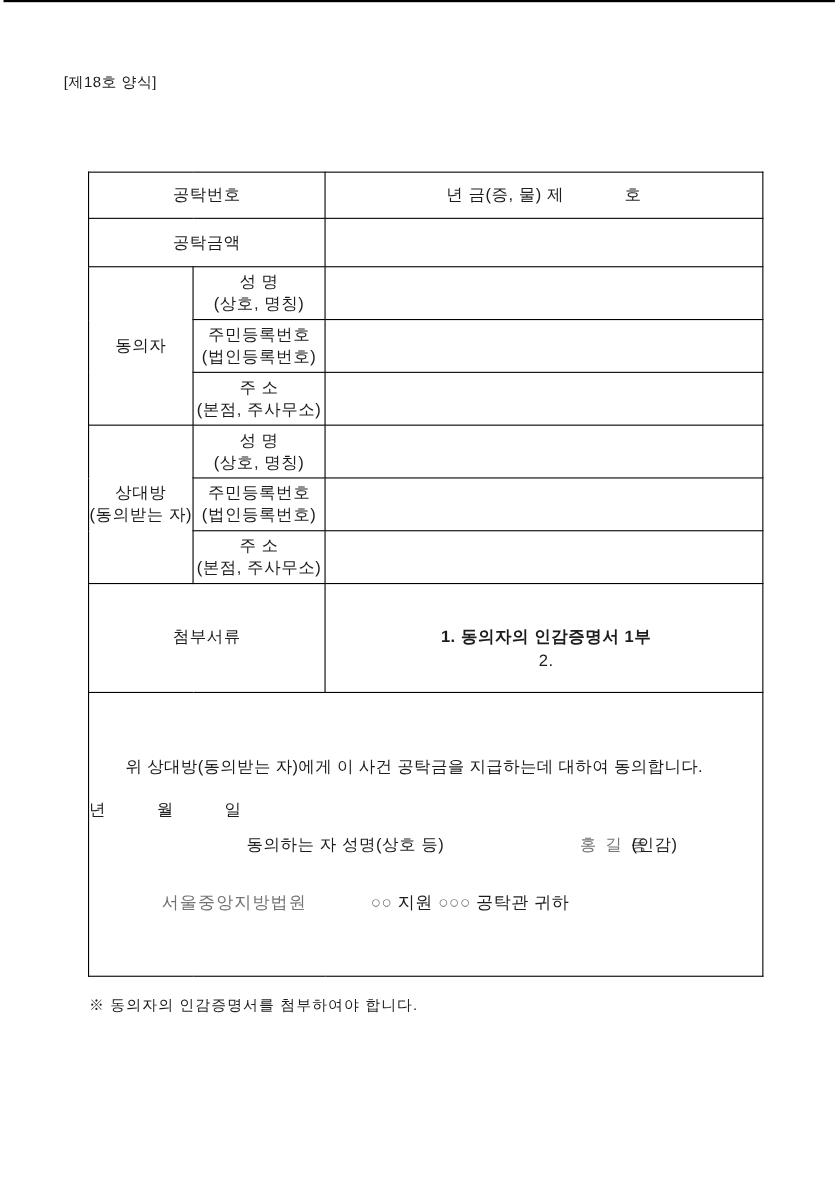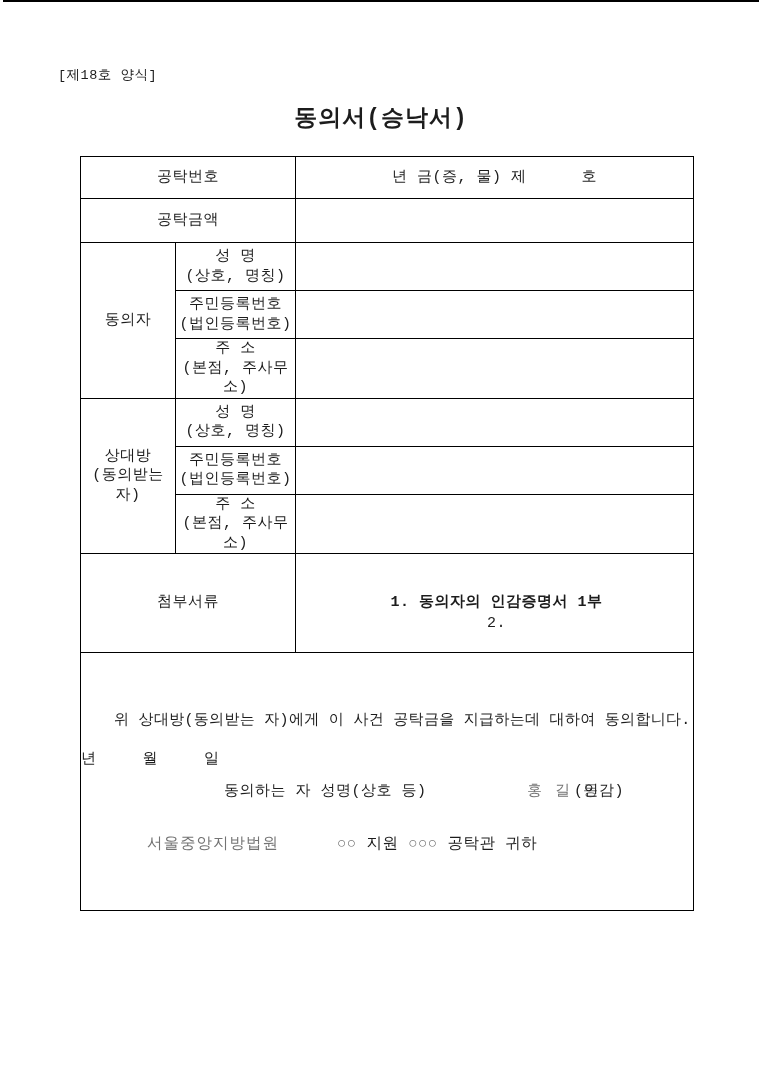--- a/index.html
+++ b/index.html
@@ -1,20 +1,20 @@
 <!DOCTYPE html>
 <html><head>
 <meta charset="utf-8">
 <style>
   * { margin:0; padding:0; box-sizing:border-box; }
   html,body { background:#ffffff; }
   .page {
     position:relative; width:756px; height:1079px; margin:0 auto;
     background:#ffffff; color:#1c1c1c; overflow:hidden;
-    font-family:Liberation Mono, monospace;
+    font-family:Liberation Sans, sans-serif;
   }
   .top-rule { position:absolute; top:0; left:0; width:762px; height:2px; background:#000; }
   .form-label { position:absolute; left:55px; top:66px; font-size:13.5px; letter-spacing:0.5px; }
   .doc-title {
     position:absolute; left:0; top:102px; width:100%; text-align:center;
     font-size:23px; font-weight:bold; letter-spacing:1px;
   }
   table.form-table {
     position:absolute; left:77px; top:156px; width:613px;
     border-collapse:collapse; table-layout:fixed; font-size:15px;
@@ -47,21 +47,20 @@
   .footnote { position:absolute; left:78px; top:905px; font-size:13.5px; letter-spacing:1px; }
 </style>
 </head>
 <body>
 
 <div class="page">
   <div class="top-rule"></div>
 
   <div class="form-label">[제18호 양식]</div>
 
-  <div class="doc-title">동의서(승낙서)</div>
 
   <table class="form-table">
     <colgroup>
       <col style="width:95px">
         <col style="width:120px">
         <col style="width:398px">
     </colgroup>
 
     <tbody>
         <tr class="h42">
@@ -151,13 +150,14 @@
             <span>지원</span>
             <span class="blue">○○○</span>
             <span>공탁관 귀하</span>
           </span>
         </div>
       </td>
     </tr>
   </tbody>
     </table>
 
+  <div class="footnote">※ 동의자의 인감증명서를 첨부하여야 합니다.</div>
 </div>
 
 </body></html>

